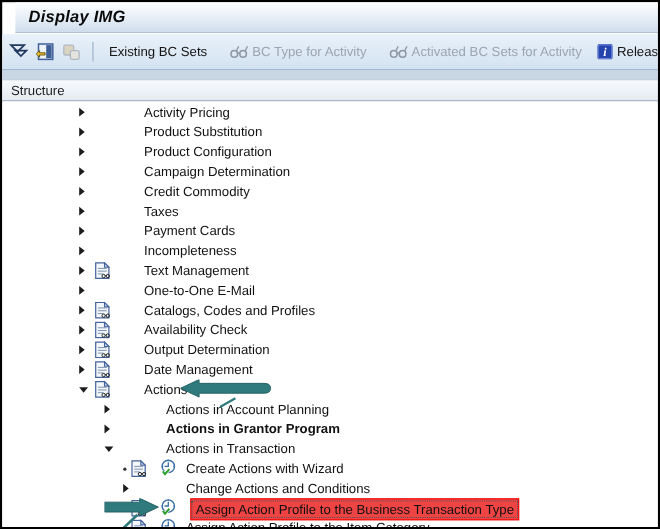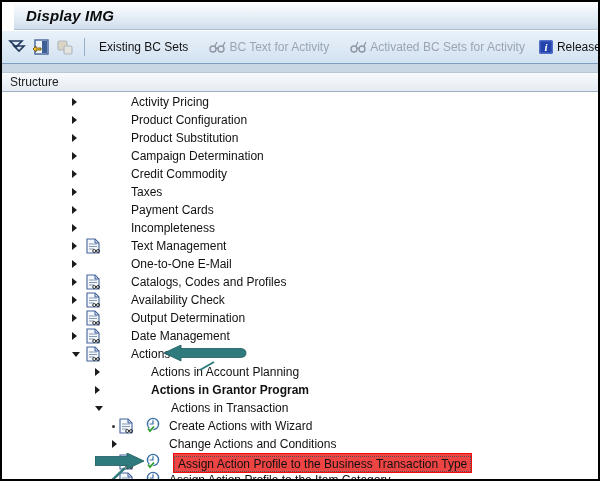--- a/index.html
+++ b/index.html
@@ -94,21 +94,21 @@
     <span style="width:10px"></span>
     <span class="tbbtn disabled">
       <span class="tbicon" style="width:18px;height:14px">
         <svg width="18" height="12" viewBox="0 0 18 12">
           <circle cx="5" cy="8" r="3" fill="none" stroke="#8d97a3" stroke-width="1.4"></circle>
           <circle cx="13" cy="8" r="3" fill="none" stroke="#8d97a3" stroke-width="1.4"></circle>
           <path d="M8 8 Q9 6 10 8" fill="none" stroke="#8d97a3" stroke-width="1.2"></path>
           <path d="M7 5 L9 1 M15 5 L17 1" stroke="#8d97a3" stroke-width="1.2"></path>
         </svg>
       </span>
-      <span>BC Text for Activity</span>
+      <span>BC Type for Activity</span>
     </span>
     <span style="width:24px"></span>
     <span class="tbbtn disabled">
       <span class="tbicon" style="width:18px;height:14px">
         <svg width="18" height="12" viewBox="0 0 18 12">
           <circle cx="5" cy="8" r="3" fill="none" stroke="#8d97a3" stroke-width="1.4"></circle>
           <circle cx="13" cy="8" r="3" fill="none" stroke="#8d97a3" stroke-width="1.4"></circle>
           <path d="M8 8 Q9 6 10 8" fill="none" stroke="#8d97a3" stroke-width="1.2"></path>
           <path d="M7 5 L9 1 M15 5 L17 1" stroke="#8d97a3" stroke-width="1.2"></path>
         </svg>
@@ -133,25 +133,25 @@
     <span>Structure</span>
   </div>
 
   <div id="tree">
       <div class="row">
         <span class="exp collapsed" style="left: 70px;"></span>
         <span class="lbl" style="left: 129px;">Activity Pricing</span>
       </div>
       <div class="row">
         <span class="exp collapsed" style="left: 70px;"></span>
+        <span class="lbl" style="left: 129px;">Product Substitution</span>
+      </div>
+      <div class="row">
+        <span class="exp collapsed" style="left: 70px;"></span>
         <span class="lbl" style="left: 129px;">Product Configuration</span>
-      </div>
-      <div class="row">
-        <span class="exp collapsed" style="left: 70px;"></span>
-        <span class="lbl" style="left: 129px;">Product Substitution</span>
       </div>
       <div class="row">
         <span class="exp collapsed" style="left: 70px;"></span>
         <span class="lbl" style="left: 129px;">Campaign Determination</span>
       </div>
       <div class="row">
         <span class="exp collapsed" style="left: 70px;"></span>
         <span class="lbl" style="left: 129px;">Credit Commodity</span>
       </div>
       <div class="row">
@@ -261,21 +261,21 @@
       <div class="row">
         <span class="exp collapsed" style="left: 93px;"></span>
         <span class="lbl" style="left: 149px;">Actions in Account Planning</span>
       </div>
       <div class="row">
         <span class="exp collapsed" style="left: 93px;"></span>
         <span class="lbl" style="left: 149px; font-weight: bold;">Actions in Grantor Program</span>
       </div>
       <div class="row">
         <span class="exp expanded" style="left: 93px;"></span>
-        <span class="lbl" style="left: 149px; margin-left: 20px;">Actions in Transaction</span>
+        <span class="lbl" style="left: 149px;">Actions in Transaction</span>
       </div>
       <div class="row">
         <span class="exp dot" style="left: 110px;"></span>
         <span class="icn" style="left: 117px;"><svg width="14" height="16" viewBox="0 0 14 16">
   <path d="M1 1 L9 1 L13 5 L13 15 L1 15 Z" fill="#f4f8fc" stroke="#44639a" stroke-width="1.1"></path>
   <path d="M9 1 L9 5 L13 5 Z" fill="#c9d8ec" stroke="#44639a" stroke-width="1"></path>
   <path d="M3 6 L11 6 M3 8.5 L11 8.5 M3 11 L8 11" stroke="#7b90ad" stroke-width="0.9"></path>
   <g stroke="#222" stroke-width="0.9" fill="none">
     <circle cx="8.2" cy="13" r="1.5"></circle>
               <circle cx="12" cy="13" r="1.5"></circle>

